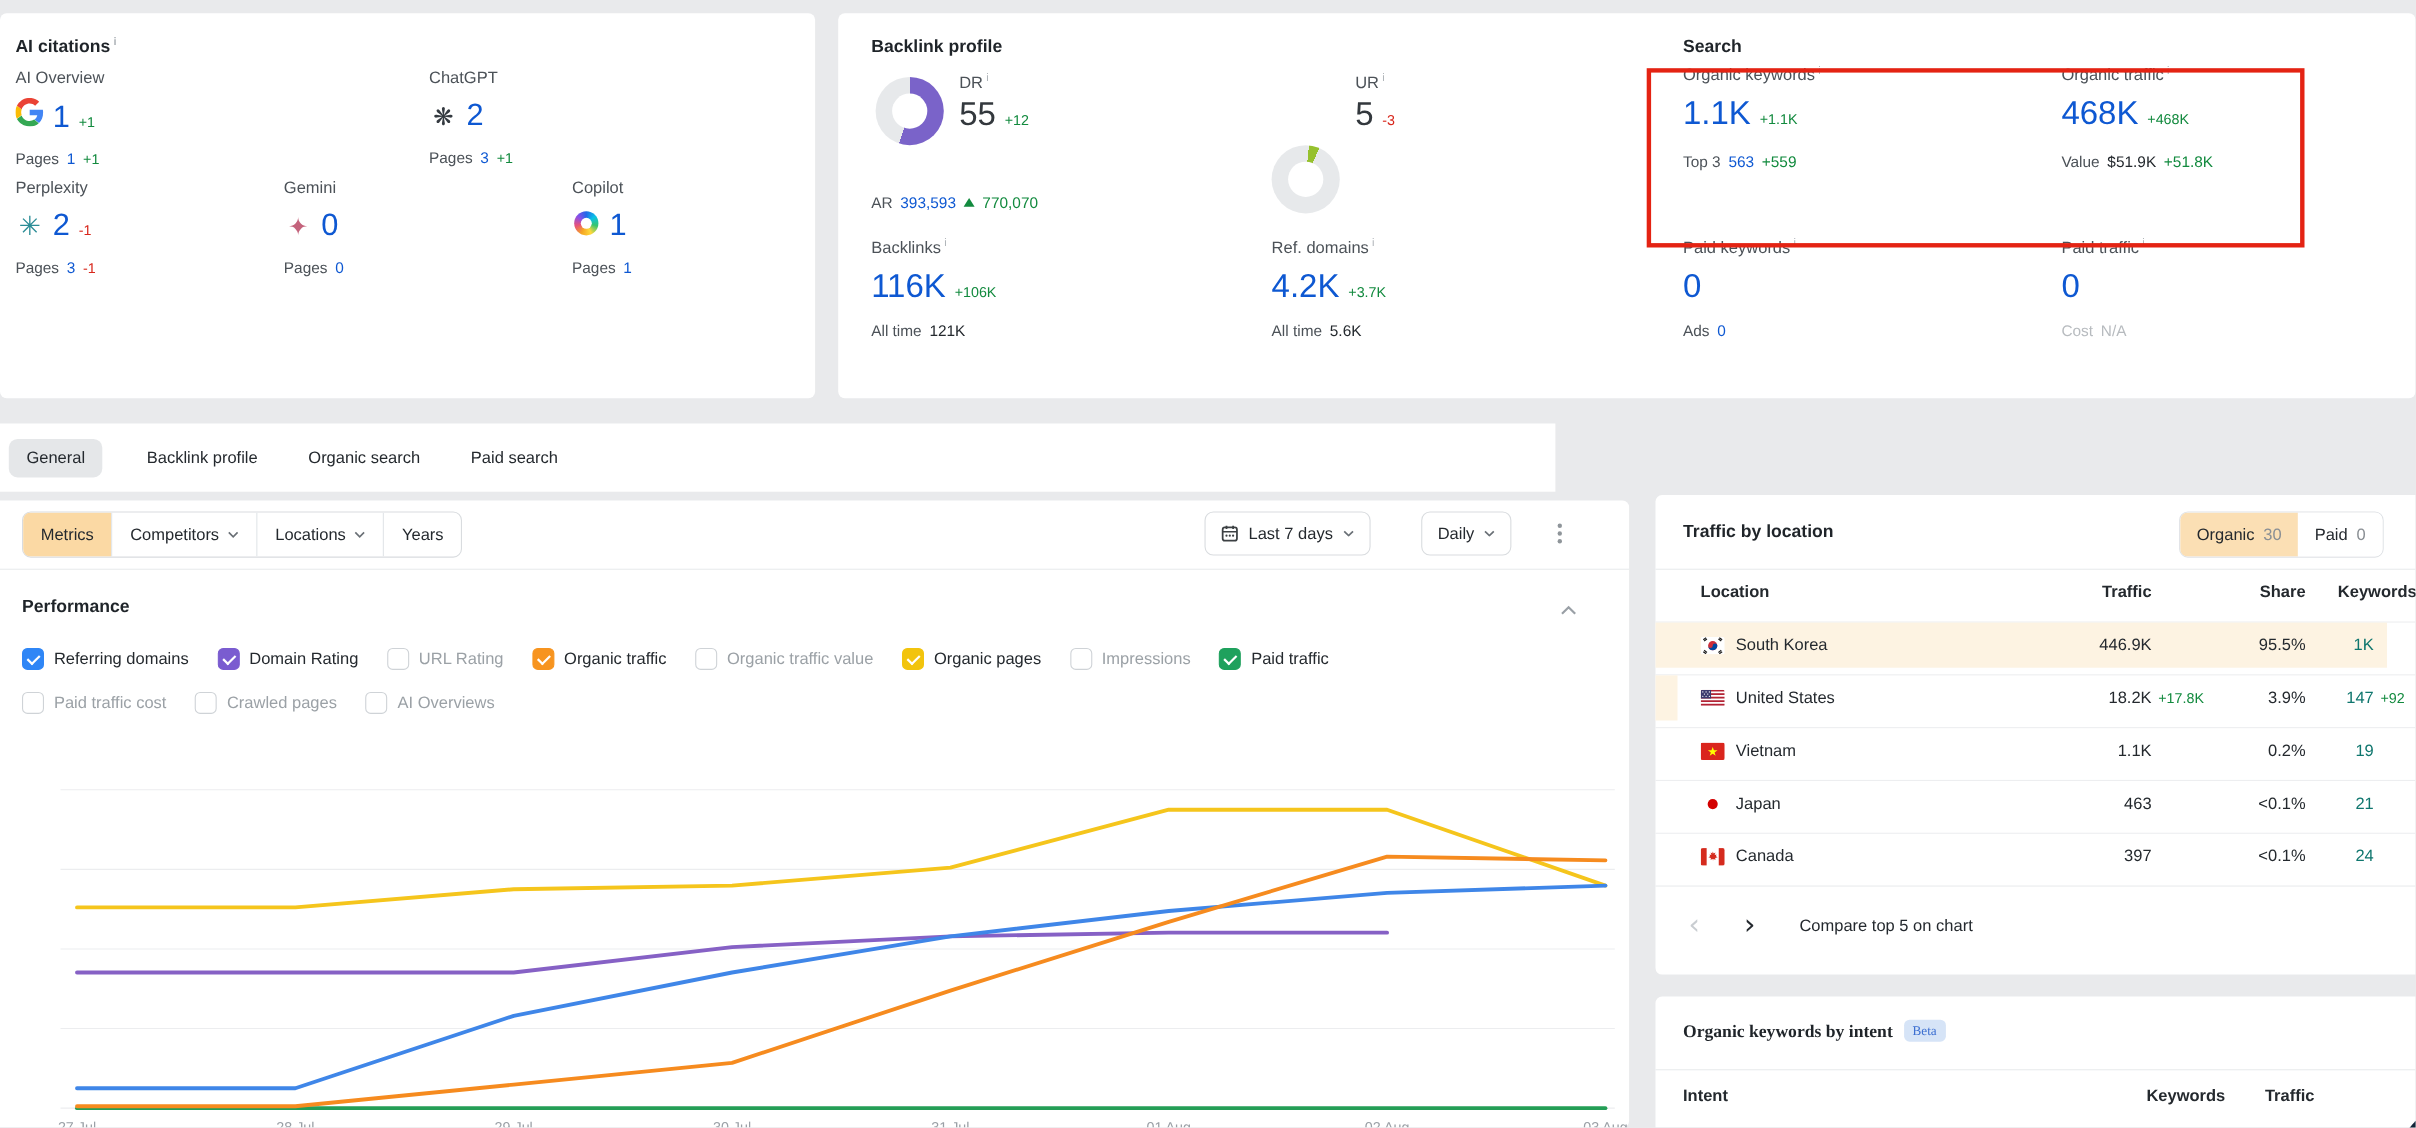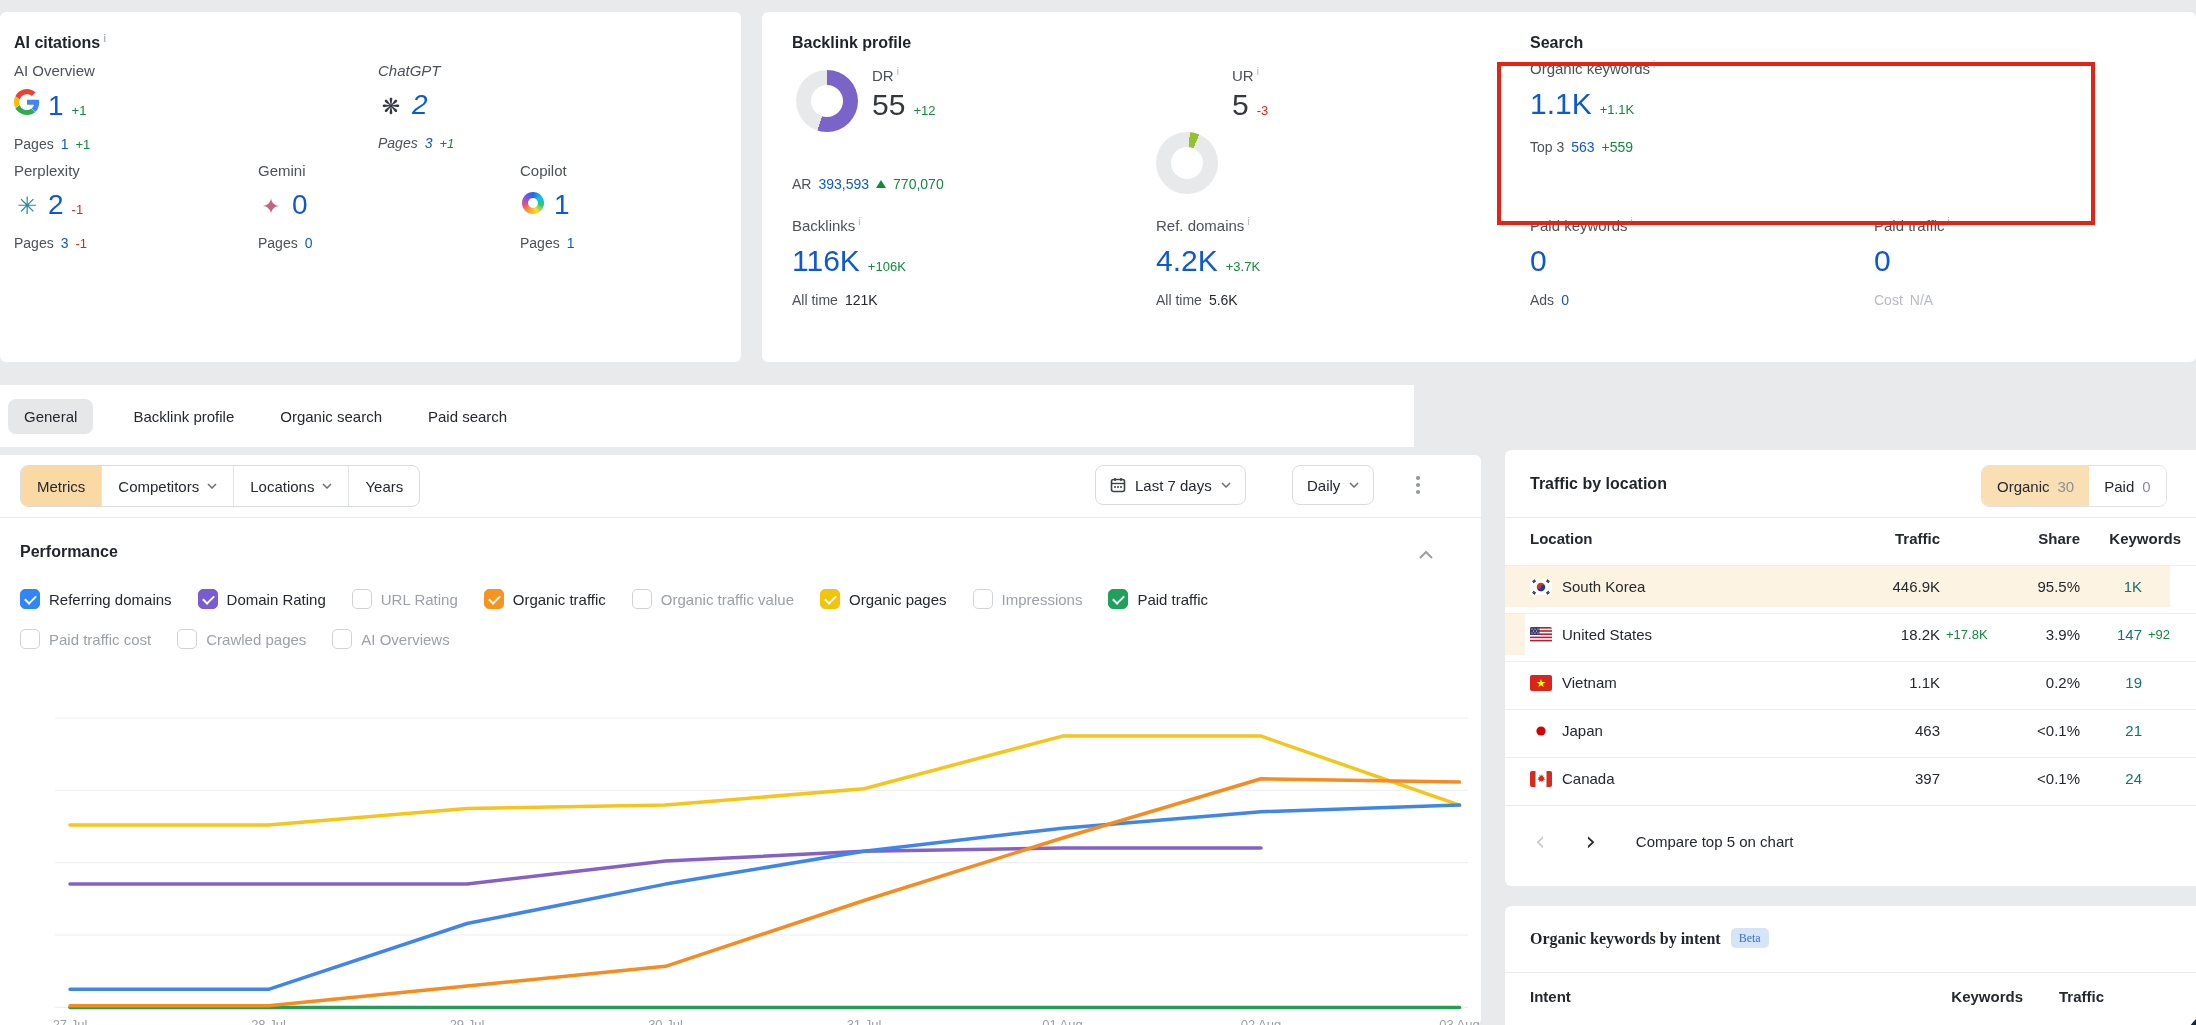--- a/index.html
+++ b/index.html
@@ -49,21 +49,21 @@
   
   #chart{position:absolute;left:0;top:230px;}
   #chart .grid{stroke:#ecedef;stroke-width:1;}
   #chart polyline{fill:none;stroke-width:3.5;stroke-linejoin:round;stroke-linecap:round;}
   #chart .xlab{font-size:13px;fill:#9aa0a6;text-anchor:middle;font-family:"Liberation Sans",sans-serif;}
   
   .t-toggle{position:absolute;left:476px;top:15px;display:flex;border:1px solid #dfe2e6;border-radius:8px;overflow:hidden;height:40px;}
   .t-seg{display:flex;align-items:center;gap:8px;padding:0 15px;font-size:15px;cursor:pointer;background:#fff;}
   .t-seg.active{background:#fbdfb4;}
   .t-seg .cnt{color:#8a8f94;}
-  .trow{position:absolute;left:0;width:691px;height:42px;display:grid;grid-template-columns:320px 90px 78px 62px 62px 39px;align-items:center;padding-left:25px;box-sizing:border-box;border-top:1px solid #edeef0;}
+  .trow{position:absolute;left:0;width:691px;height:42px;display:grid;grid-template-columns:320px 90px 78px 62px 62px 39px;align-items:center;padding-left:41px;box-sizing:border-box;border-top:1px solid #edeef0;}
   .trow .nm{display:flex;align-items:center;gap:10px;position:relative;z-index:1;}
   .r{text-align:right;position:relative;z-index:1;}
   .l{text-align:left;padding-left:6px;position:relative;z-index:1;}
   .grn{color:#128a3e;font-size:13px;}
   .lnk{color:#0f766e;cursor:pointer;}
   .hl{position:absolute;left:0;top:0;bottom:0;width:665px;background:#fdf3e2;z-index:0;}
   .stripe{position:absolute;left:0;top:0;bottom:0;width:20px;background:#fdf3e2;z-index:0;}
   .th{font-weight:700;color:#24292e;}
   .flag{width:22px;height:16px;border-radius:2px;flex:none;overflow:hidden;}
   .pgbtn{font-size:26px;line-height:1;cursor:pointer;font-family:"DejaVu Sans",sans-serif;}
@@ -96,21 +96,21 @@
         <span class="num">1</span>
         <span class="chg up">+1</span>
       </div>
       <div class="u-sub">
           <span>Pages</span>
           <span class="b">1</span>
           <span class="up chg">+1</span>
         </div>
     </div>
 
-    <div class="abs" style="left:378px;top:50px;font-style:italic;">
+    <div class="abs" style="left:390px;top:50px;">
       <div class="u-label">ChatGPT</div>
       <div class="u-val">
         <span class="gicon glyph" style="color:#343a40;">❋</span>
         <span class="num">2</span>
       </div>
       <div class="u-sub">
           <span>Pages</span>
           <span class="b">3</span>
           <span class="up chg">+1</span>
         </div>
@@ -216,20 +216,32 @@
           <span class="num" style="font-size:30px;">1.1K</span>
           <span class="chg up">+1.1K</span>
         </div>
       <div class="u-sub" style="margin-top:18px;">
           <span>Top 3</span>
           <span class="b">563</span>
           <span class="up">+559</span>
         </div>
     </div>
 
+    <div class="abs" style="left:1112px;top:48px;">
+      <div class="u-label"><span>Organic traffic</span><sup class="inf">i</sup></div>
+      <div class="u-val">
+          <span class="num" style="font-size:30px;">468K</span>
+          <span class="chg up">+468K</span>
+        </div>
+      <div class="u-sub" style="margin-top:18px;">
+          <span>Value</span>
+          <span class="dk">$51.9K</span>
+          <span class="up">+51.8K</span>
+        </div>
+    </div>
 
     <div class="abs" style="left:768px;top:205px;">
       <div class="u-label"><span>Paid keywords</span><sup class="inf">i</sup></div>
       <div class="u-val">
           <span class="num" style="font-size:30px;">0</span>
         </div>
       <div class="u-sub">
           <span>Ads</span>
           <span class="b">0</span>
         </div>

